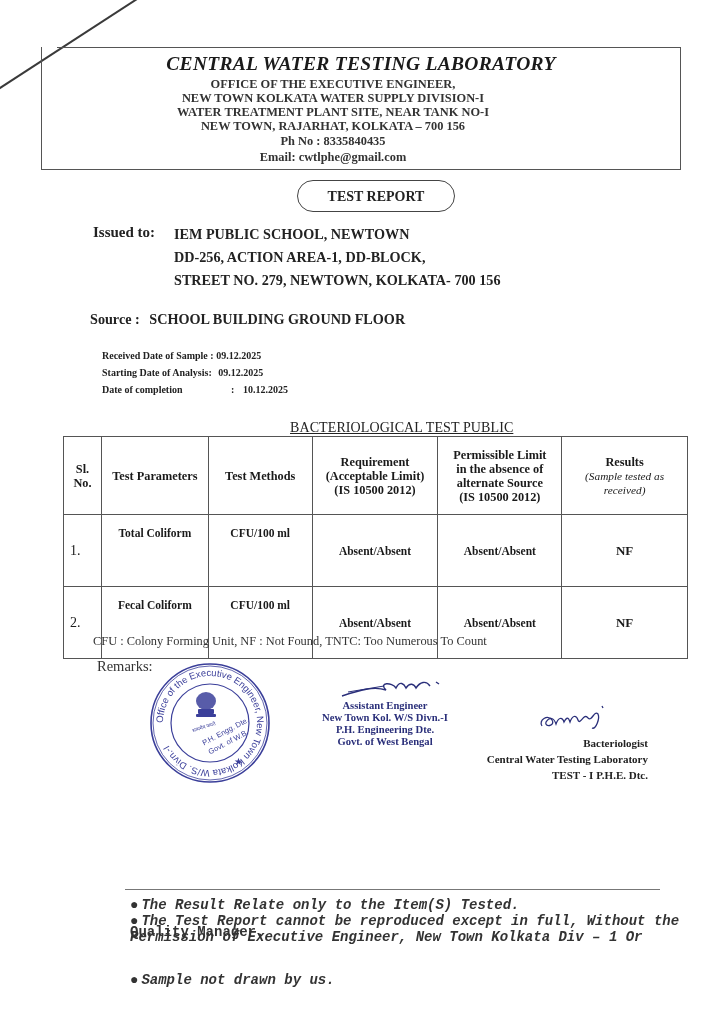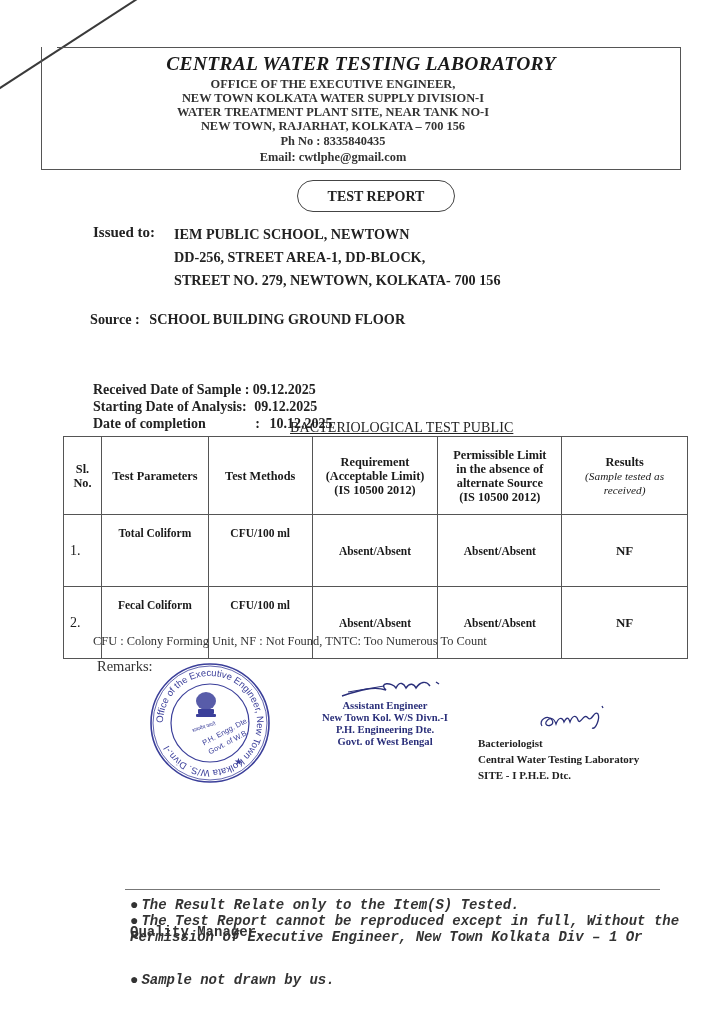--- a/index.html
+++ b/index.html
@@ -33,21 +33,21 @@
   }
   .report-pill {
     position: absolute; left: 297px; top: 180px; width: 158px; height: 32px;
     border: 1.3px solid #444; border-radius: 18px; box-sizing: border-box;
     text-align: center; font-weight: bold; font-size: 14px; line-height: 31px; color:#222;
   }
   .label-b { font-weight: bold; font-size: 14.2px; color: #222; }
   .issued-label { left: 93px; top: 224px; font-size: 15px; }
   .issued-line { left: 174px; font-size: 14.2px; font-family: Liberation Serif, serif; }
   .source { left: 90px; top: 311px; font-size: 14.2px; }
-  .date-row { left: 93px; font-size: 14px; margin-top: 32px; }
+  .date-row { left: 102px; font-size: 10px; }
   .section-title {
     position:absolute; left: 290px; top: 420px; font-size: 14px; text-decoration: underline;
     color:#222; letter-spacing: 0.1px;
   }
   table.results {
     position: absolute; left: 63px; top: 436px; width: 625px;
     border-collapse: collapse; font-size: 12px;
   }
   table.results td, table.results th {
     border: 1.3px solid #555; text-align: center; vertical-align: middle;
@@ -58,21 +58,21 @@
   td.slno { font-weight: normal !important; font-size: 14px !important; text-align: left !important; padding-left: 6px !important; }
   td.param, td.method { vertical-align: top !important; padding-top: 12px !important; }
   td.nf { font-size: 13px !important; }
   .sub-italic { font-style: italic; font-weight: normal; font-size: 11.3px; }
   .legend-note { left: 93px; top: 634px; font-size: 12.4px; color: #333; }
   .remarks { left: 97px; top: 658px; font-size: 14.5px; color:#333; }
   .stamp { position: absolute; left: 148px; top: 661px; width: 124px; height: 124px; }
   .ae-block { position:absolute; left: 305px; top: 700px; width: 160px; text-align:center;
     color: #2a2f7a; font-weight: bold; font-size: 10.6px; line-height: 12px; }
   .sig1 { position:absolute; left: 340px; top: 672px; }
-  .bact-block { position:absolute; left: 478px; top: 735px; width: 170px; text-align:left;
+  .bact-block { position:absolute; left: 478px; top: 735px; width: 170px; text-align:right;
     font-weight: bold; font-size: 11px; line-height: 16px; color:#222; }
   .sig2 { position:absolute; left: 536px; top: 700px; }
   .footer-rule { position:absolute; left: 125px; top: 889px; width: 535px; height: 1.2px; background:#777; }
   .foot-item { position:absolute; left: 130px; font-size: 14px; font-style: italic; font-weight: bold;
     color:#333; font-family: Liberation Mono, monospace; }
   .foot-item .bullet { font-style: normal; margin-right: 3px; }
 </style>
 </head>
 <body>
 
@@ -86,21 +86,21 @@
 <div class="hdr-line" style="top:91px">NEW TOWN KOLKATA WATER SUPPLY DIVISION-I</div>
 <div class="hdr-line" style="top:105px">WATER TREATMENT PLANT SITE, NEAR TANK NO-I</div>
 <div class="hdr-line" style="top:119px">NEW TOWN, RAJARHAT, KOLKATA – 700 156</div>
 <div class="hdr-line" style="top:134px">Ph No : 8335840435</div>
 <div class="hdr-line" style="top:150px">Email: cwtlphe@gmail.com</div>
 
 <div class="report-pill">TEST REPORT</div>
 
 <div class="abs label-b issued-label">Issued to:</div>
 <div class="abs label-b issued-line" style="top:226px">IEM PUBLIC SCHOOL, NEWTOWN</div>
-<div class="abs label-b issued-line" style="top:249px">DD-256, STREET AREA-1, DD-BLOCK,</div>
+<div class="abs label-b issued-line" style="top:249px">DD-256, ACTION AREA-1, DD-BLOCK,</div>
 <div class="abs label-b issued-line" style="top:272px">STREET NO. 279, NEWTOWN, KOLKATA- 700 156</div>
 
 <div class="abs label-b source">
   <span>Source :</span>
   <span style="margin-left:6px">SCHOOL BUILDING GROUND FLOOR</span>
 </div>
 
 <div class="abs label-b date-row" style="top:350px">
   <span>Received Date of Sample :</span>
   <span>09.12.2025</span>
@@ -206,21 +206,21 @@
   <div>P.H. Engineering Dte.</div>
   <div>Govt. of West Bengal</div>
 </div>
 
 <svg class="sig2" width="80" height="32" viewBox="0 0 80 32">
   <path d="M6,26 C2,20 12,14 16,20 C20,26 8,28 10,22 C14,16 18,18 20,24 C22,18 26,16 28,22 C30,18 32,16 34,22 C36,16 40,14 42,20 C44,26 48,12 52,18 C56,22 58,10 62,14 C64,18 60,30 56,28 M66,6 l1,2" fill="none" stroke="#2a2f7a" stroke-width="1.3"></path>
 </svg>
 <div class="bact-block">
   <div>Bacteriologist</div>
   <div>Central Water Testing Laboratory</div>
-  <div>SITE - I   P.H.E. Dtc.</div>
+  <div>TEST - I   P.H.E. Dtc.</div>
 </div>
 
 <div class="footer-rule"></div>
 <div class="foot-item" style="top:897px">
   <span class="bullet">●</span><span>The Result Relate only to the Item(S) Tested.</span>
 </div>
 <div class="foot-item" style="top:913px">
   <span class="bullet">●</span><span>The Test Report cannot be reproduced except in full, Without the Permission of Executive Engineer,  New Town Kolkata Div – 1 Or</span>
 </div>
 <div class="foot-item" style="top:924px; font-style:normal;">Quality Manager.</div>

